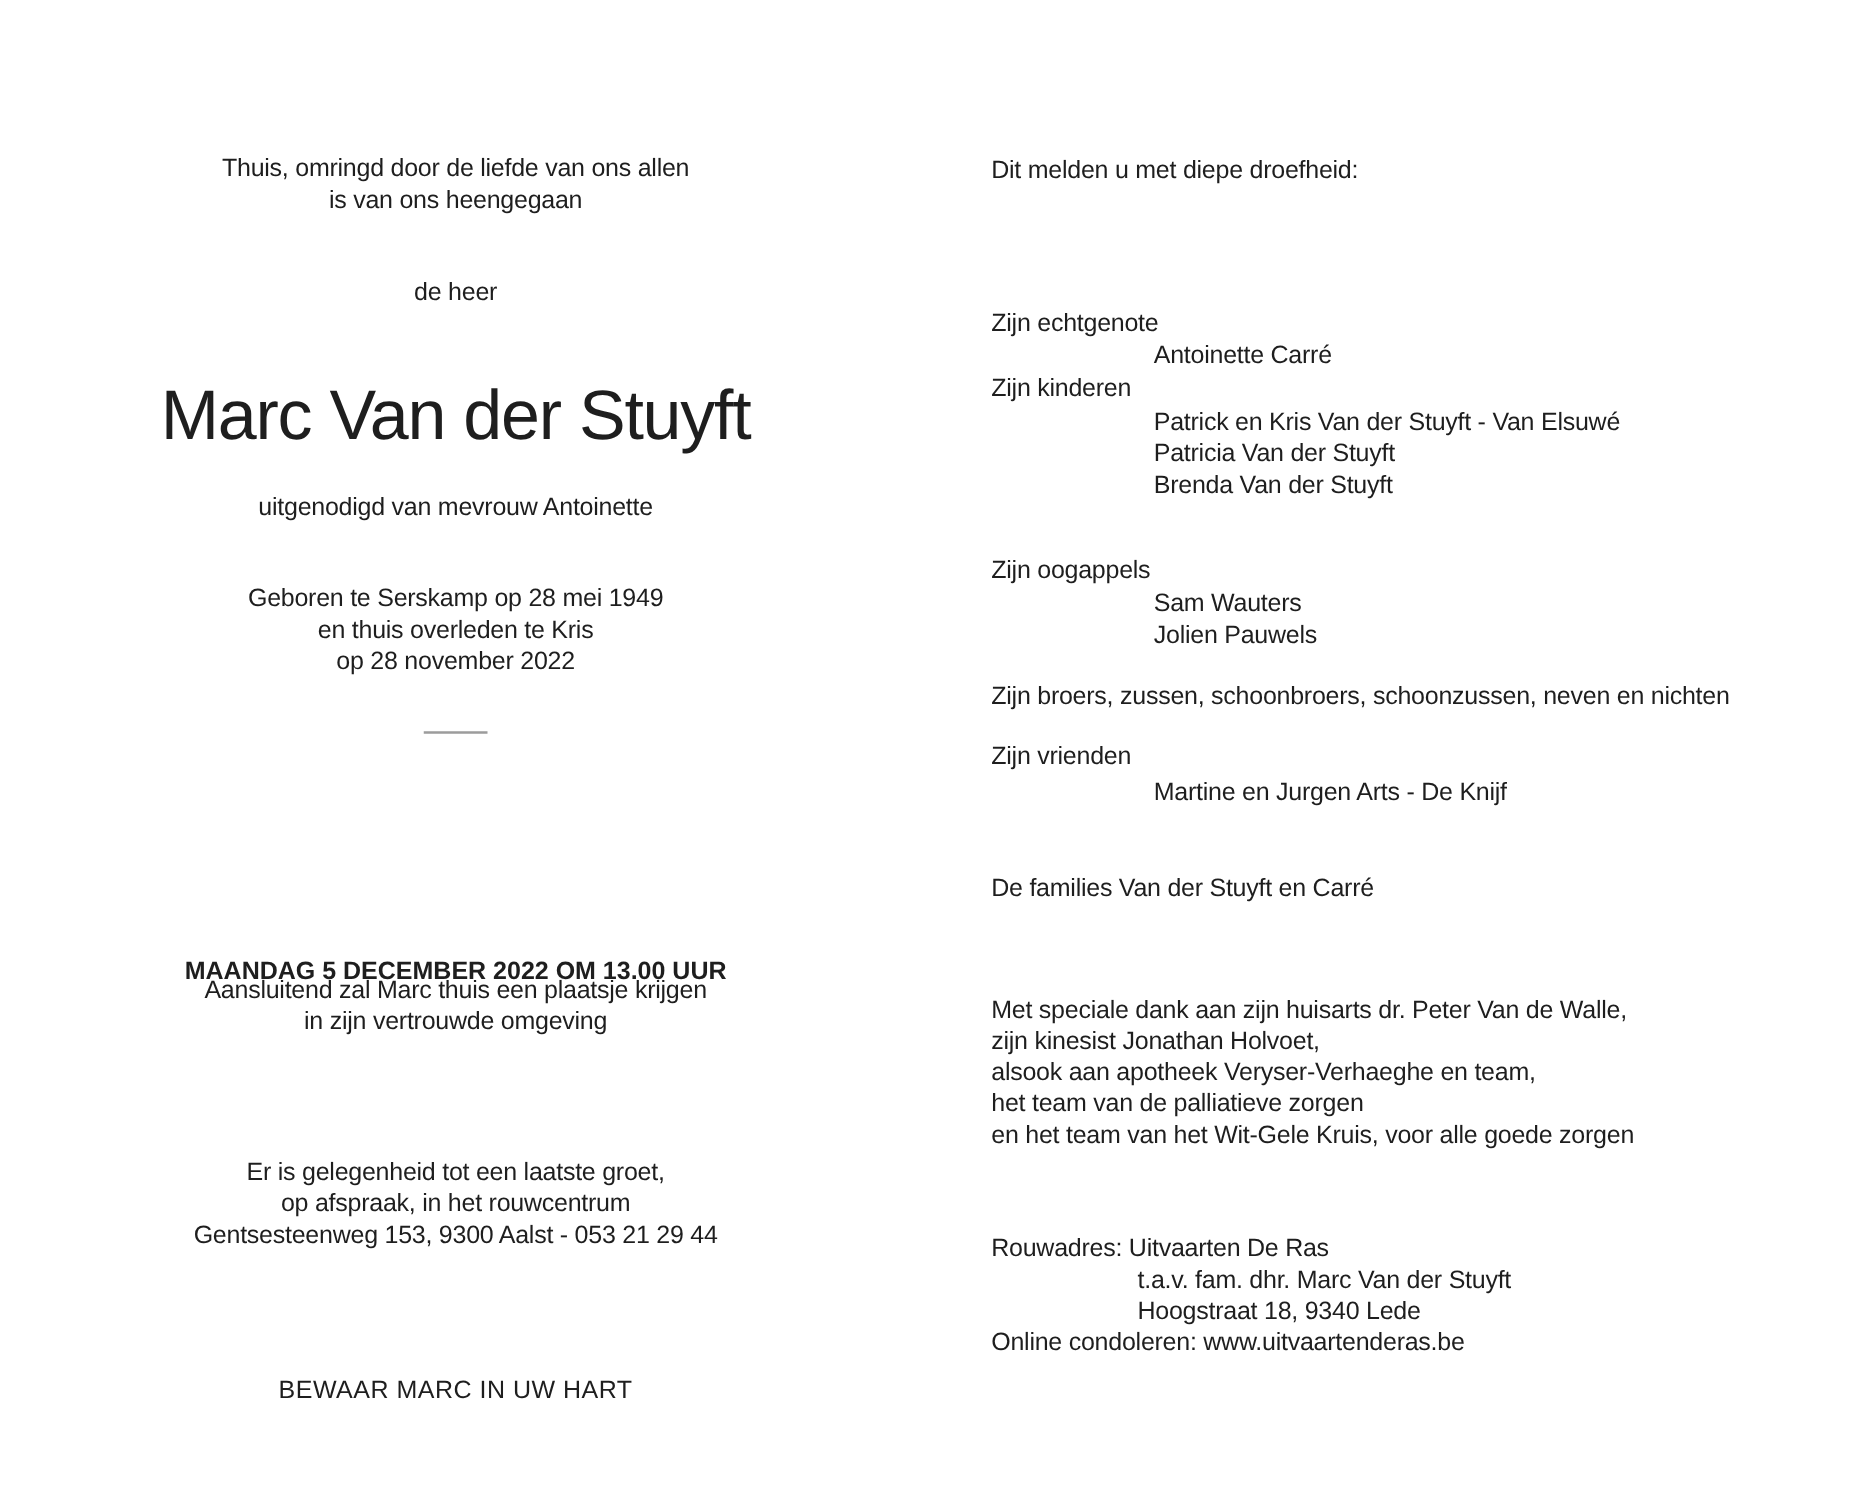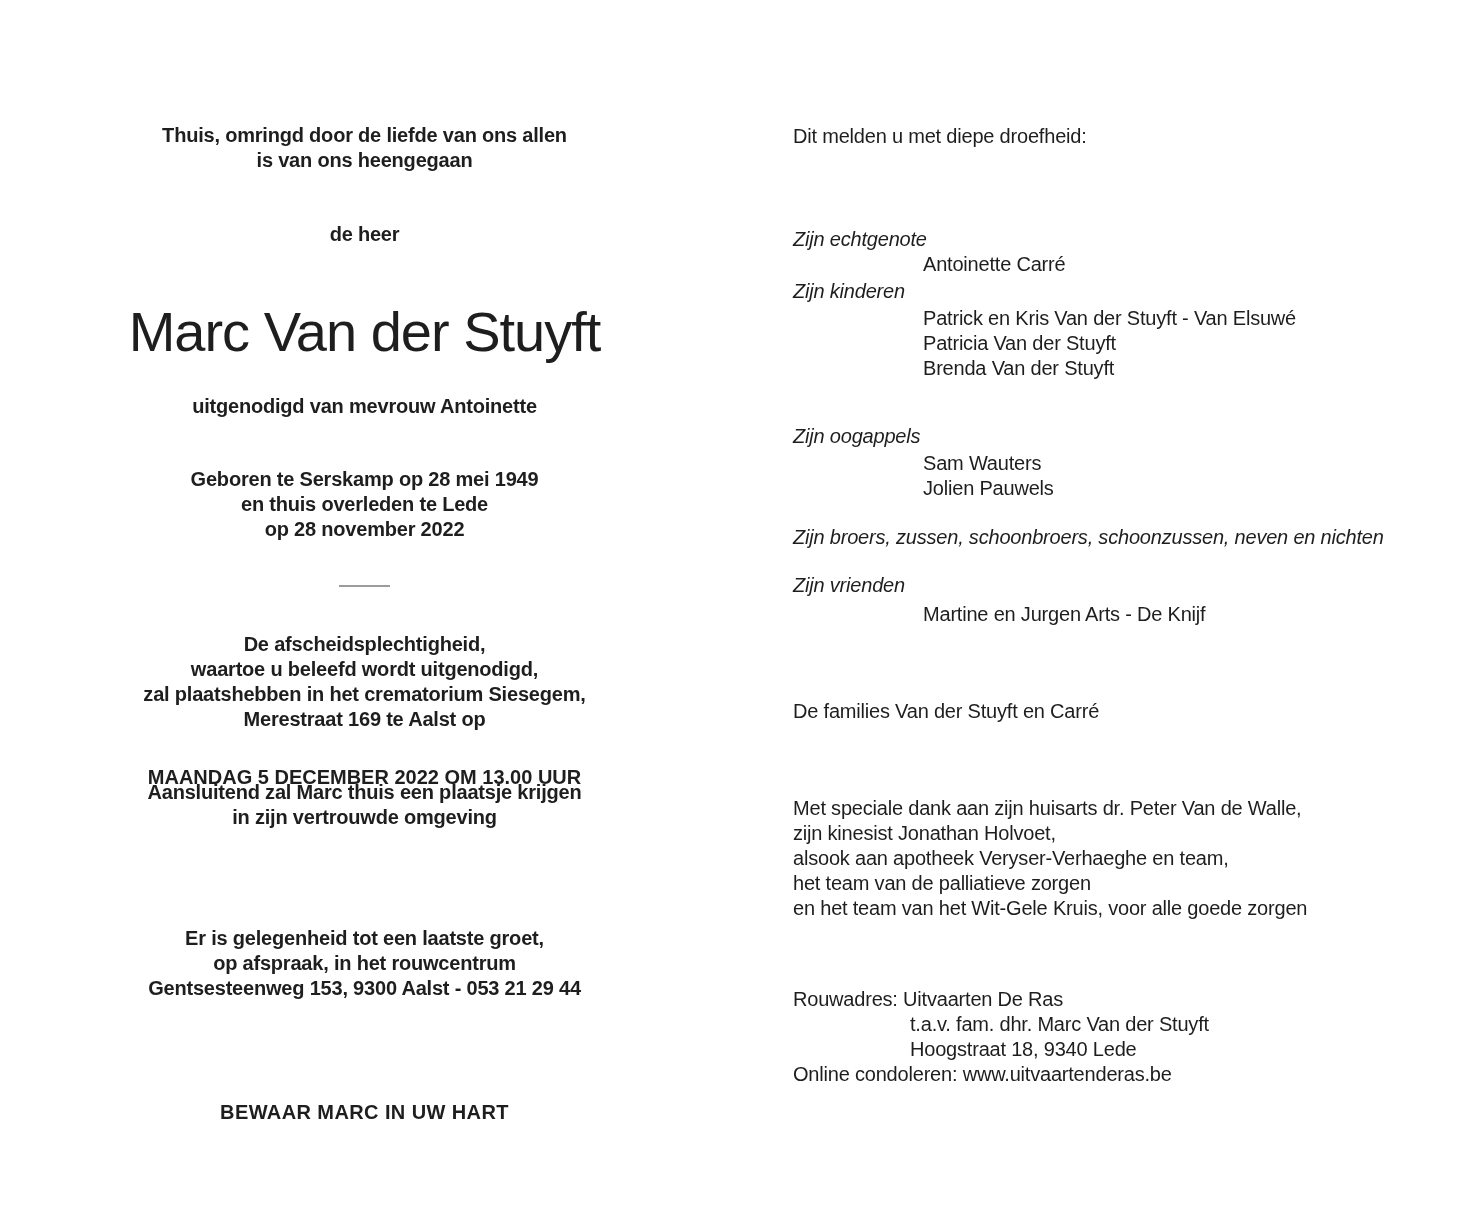--- a/index.html
+++ b/index.html
@@ -16,21 +16,21 @@
     background:var(--bg);
     color:var(--text);
     font-family:"Liberation Sans", sans-serif;
     font-size:20px;
     line-height:25px;
     letter-spacing:-0.2px;
     overflow:hidden;
   }
   .blk{position:absolute;}
   
-  .lc{left:94px;width:541px;text-align:center;font-weight:bold;}
+  .lc{left:94px;width:541px;text-align:center;}
   .intro{top:123px;}
   .salutation{top:222px;}
   .deceased{top:299px;font-size:56px;line-height:66px;font-weight:300;letter-spacing:-1px;}
   .relation{top:394px;}
   .lifedates{top:467px;}
   .rule{left:339px;top:585px;width:51px;height:2px;background:var(--divider);}
   .ceremony{top:632px;}
   .cdate{top:765px;font-weight:bold;letter-spacing:0;}
   .interment{top:780px;}
   .farewell{top:926px;}
@@ -39,21 +39,21 @@
   .rc{left:793px;width:680px;text-align:left;}
   .announce{top:124px;}
   .grp-spouse{top:227px;}
   .grp-children{top:279px;}
   .grp-grandchildren{top:424px;}
   .grp-siblings{top:525px;}
   .grp-friends{top:573px;}
   .families{top:699px;}
   .thanks{top:796px;}
   .address{top:987px;}
-  .glabel{font-style:italic;}
+  .glabel{margin-top:20px;}
   .names{padding-left:130px;}
   .mt2{margin-top:2px;}
   .mt4{margin-top:4px;}
   .indent-sm{padding-left:117px;}
 </style>
 </head>
 <body>
 
 <div class="page">
 
@@ -63,32 +63,26 @@
   </div>
 
   <div class="blk lc salutation">de heer</div>
 
   <div class="blk lc deceased">Marc Van der Stuyft</div>
 
   <div class="blk lc relation">uitgenodigd van mevrouw Antoinette</div>
 
   <div class="blk lc lifedates">
     <div>Geboren te Serskamp op 28 mei 1949</div>
-    <div>en thuis overleden te Lede</div>
+    <div>en thuis overleden te Kris</div>
     <div>op 28 november 2022</div>
   </div>
 
   <div class="blk rule"></div>
 
-  <div class="blk lc ceremony">
-    <div>De afscheidsplechtigheid,</div>
-    <div>waartoe u beleefd wordt uitgenodigd,</div>
-    <div>zal plaatshebben in het crematorium Siesegem,</div>
-    <div>Merestraat 169 te Aalst op</div>
-  </div>
 
   <div class="blk lc cdate">MAANDAG 5 DECEMBER 2022 OM 13.00 UUR</div>
 
   <div class="blk lc interment">
     <div>Aansluitend zal Marc thuis een plaatsje krijgen</div>
     <div>in zijn vertrouwde omgeving</div>
   </div>
 
   <div class="blk lc farewell">
     <div>Er is gelegenheid tot een laatste groet,</div>

